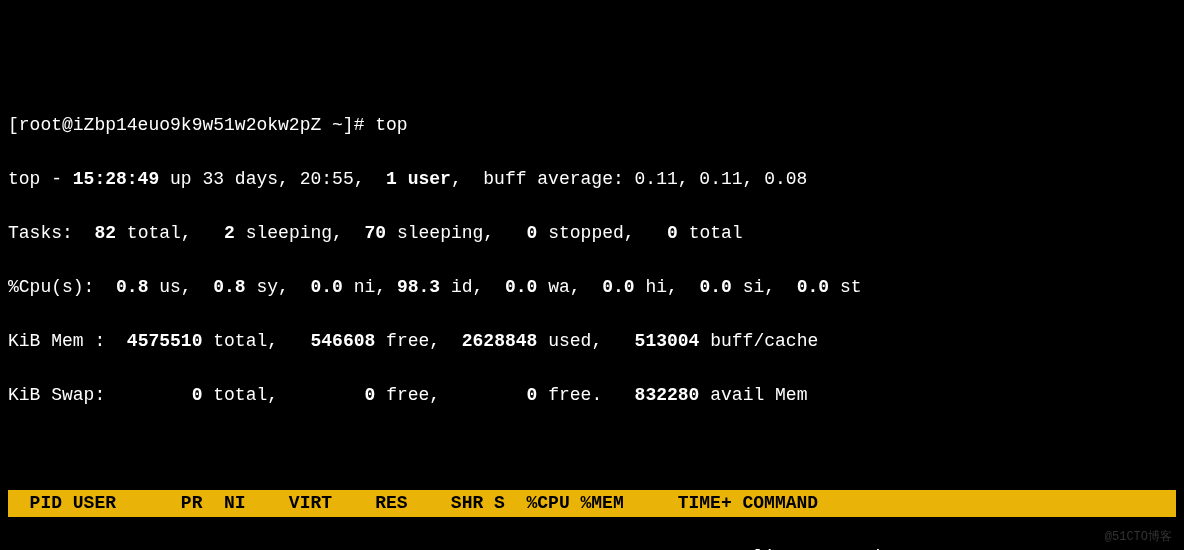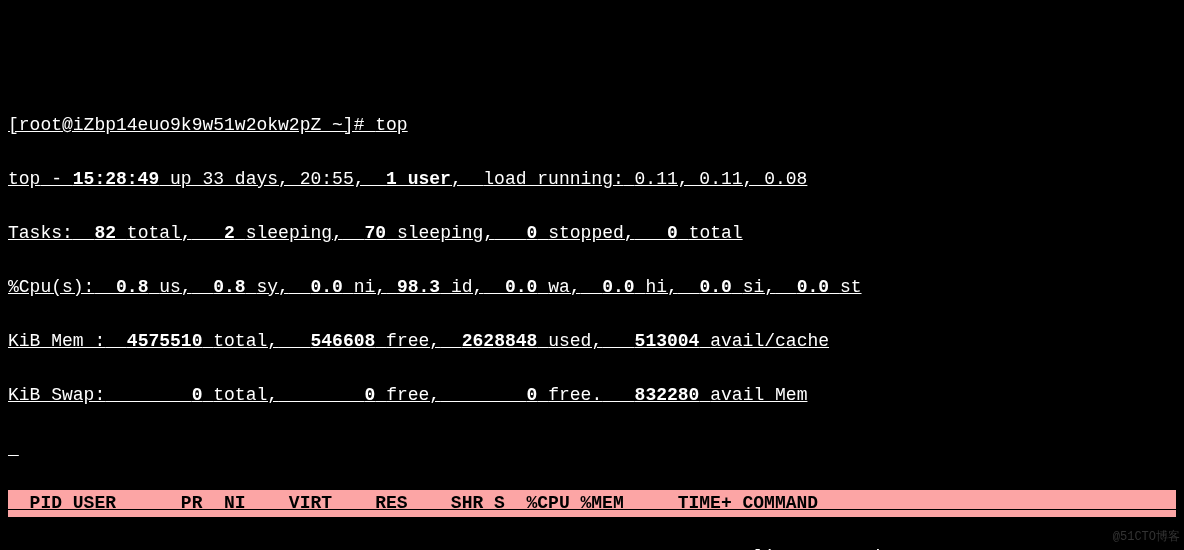--- a/index.html
+++ b/index.html
@@ -17,47 +17,46 @@
       height: 550px;
       overflow: hidden;
       padding: 4px 8px;
       white-space: pre;
       position: relative;
     }
     .bold {
       font-weight: bold;
     }
     .header-row {
-      background: #fca5a5;
+      background: #eab308;
       color: #000;
       font-weight: bold;
     }
     .watermark {
       position: absolute;
-      right: 4px;
+      right: 12px;
       bottom: 4px;
       color: #555;
       font-size: 12px;
       opacity: 0.6;
     }
     .line {
       display: block;
-      text-decoration: underline;
     }
   </style>
 </head>
 <body>
 
 
 
 <span class="line"><span>[root@iZbp14euo9k9w51w2okw2pZ ~]# </span><span>top</span></span>
-<span class="line"><span>top</span> - <span class="bold">15:28:49</span> <span>up 33 days, 20:55</span>,  <span class="bold">1 user</span>,  <span>load running:</span> <span>0.11, 0.11, 0.08</span></span>
+<span class="line"><span>top</span> - <span class="bold">15:28:49</span> <span>up 33 days, 20:55</span>,  <span class="bold">1 user</span>,  <span>buff average:</span> <span>0.11, 0.11, 0.08</span></span>
 <span class="line"><span>Tasks:</span>  <span class="bold">82</span> <span>total,</span>   <span class="bold">2</span> <span>sleeping,</span>  <span class="bold">70</span> <span>sleeping,</span>   <span class="bold">0</span> <span>stopped,</span>   <span class="bold">0</span> <span>total</span></span>
 <span class="line"><span>%Cpu(s):</span>  <span class="bold">0.8</span> <span>us,</span>  <span class="bold">0.8</span> <span>sy,</span>  <span class="bold">0.0</span> <span>ni,</span> <span class="bold">98.3</span> <span>id,</span>  <span class="bold">0.0</span> <span>wa,</span>  <span class="bold">0.0</span> <span>hi,</span>  <span class="bold">0.0</span> <span>si,</span>  <span class="bold">0.0</span> <span>st</span></span>
-<span class="line"><span>KiB Mem :</span>  <span class="bold">4575510</span> <span>total,</span>   <span class="bold">546608</span> <span>free,</span>  <span class="bold">2628848</span> <span>used,</span>   <span class="bold">513004</span> <span>avail/cache</span></span>
+<span class="line"><span>KiB Mem :</span>  <span class="bold">4575510</span> <span>total,</span>   <span class="bold">546608</span> <span>free,</span>  <span class="bold">2628848</span> <span>used,</span>   <span class="bold">513004</span> <span>buff/cache</span></span>
 <span class="line"><span>KiB Swap:</span>        <span class="bold">0</span> <span>total,</span>        <span class="bold">0</span> <span>free,</span>        <span class="bold">0</span> <span>free.</span>   <span class="bold">832280</span> <span>avail Mem</span></span>
 <span class="line"> </span>
 <span class="line header-row" id="header-row">  PID USER      PR  NI    VIRT    RES    SHR S  %CPU %MEM     TIME+ COMMAND                                      </span>
 <div id="process-rows"><span class="line"> 1040 root      10 -10  143572  20372   4476 S   2.7  0.6   1327:00 AliYunDunMonito</span></div>
 
 <div class="watermark">@51CTO博客</div>
 
 
 
 

